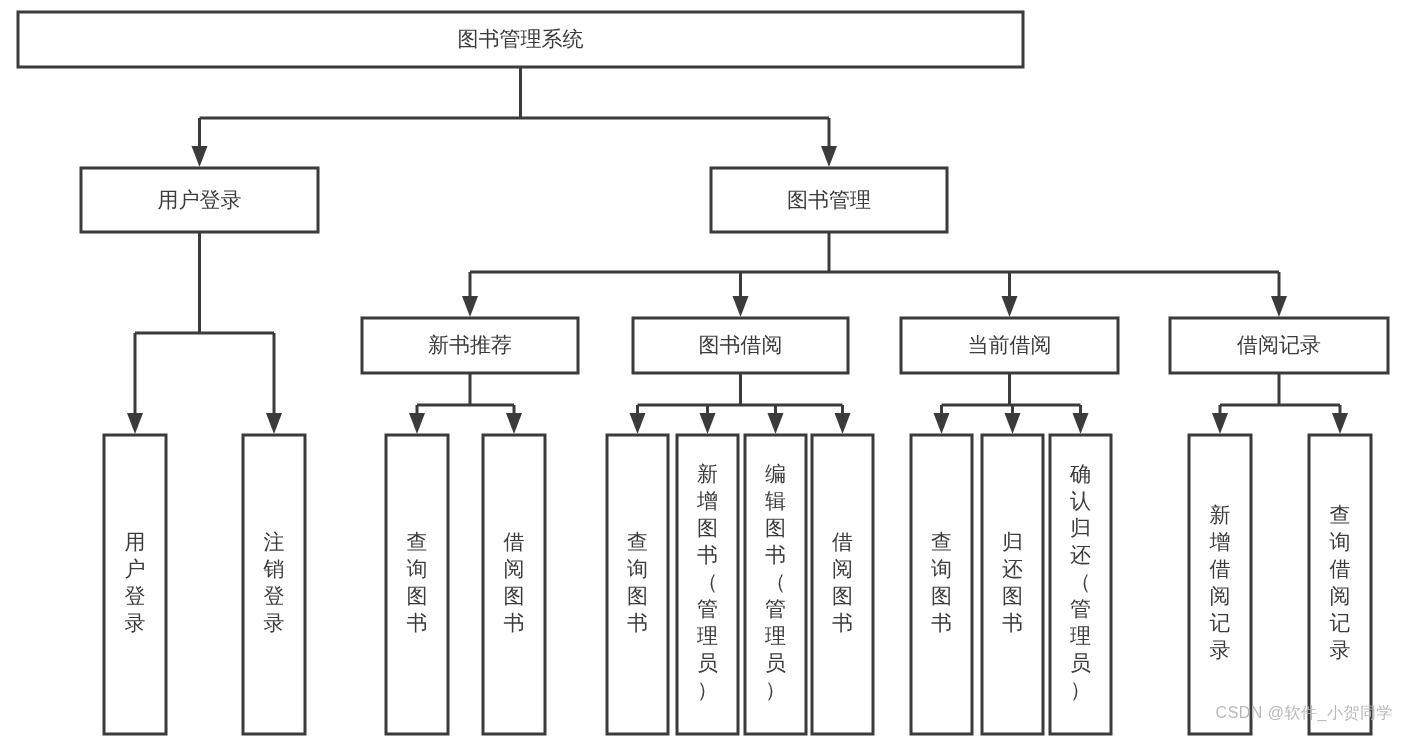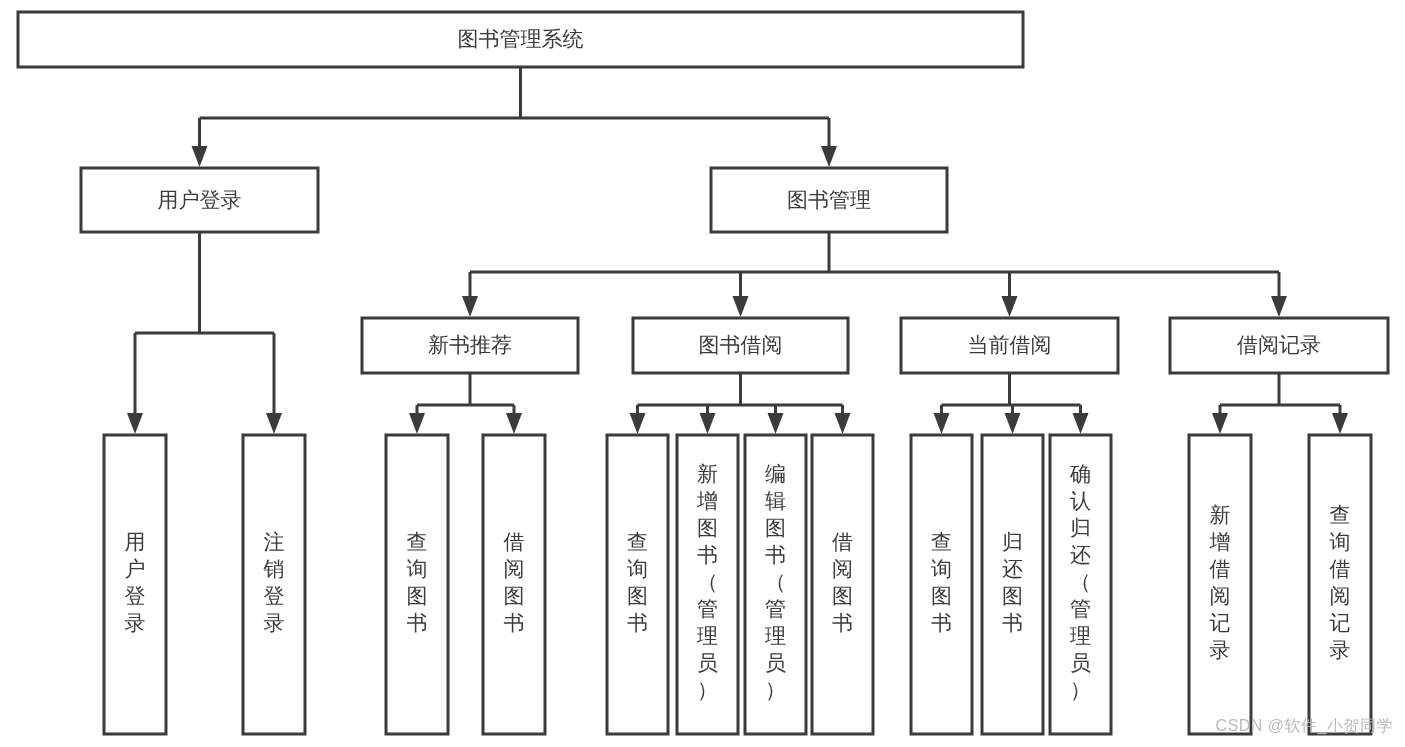--- a/index.html
+++ b/index.html
@@ -49,21 +49,21 @@
   }
   .node-label-vertical {
     fill: #3b3b3b;
     font-family: "Liberation Sans", "DejaVu Sans", sans-serif;
     font-size: 21px;
     text-anchor: middle;
   }
   .watermark {
     position: absolute;
     right: 12px;
-    bottom: 10px;
+    bottom: 23px;
     color: #b9b9b9;
     font-size: 16px;
     font-family: "Liberation Sans", "DejaVu Sans", sans-serif;
     letter-spacing: 0.5px;
     white-space: nowrap;
     pointer-events: none;
     margin-left: 12px;
   }
 </style>
 </head>

